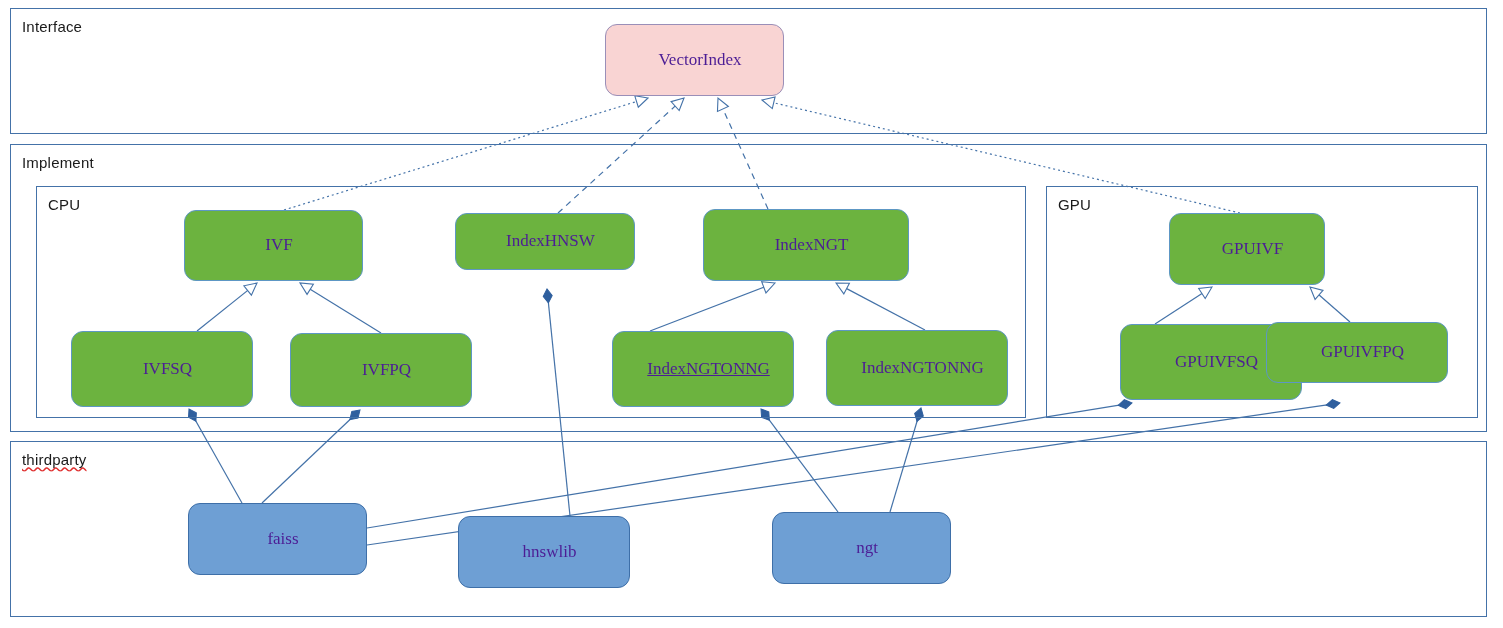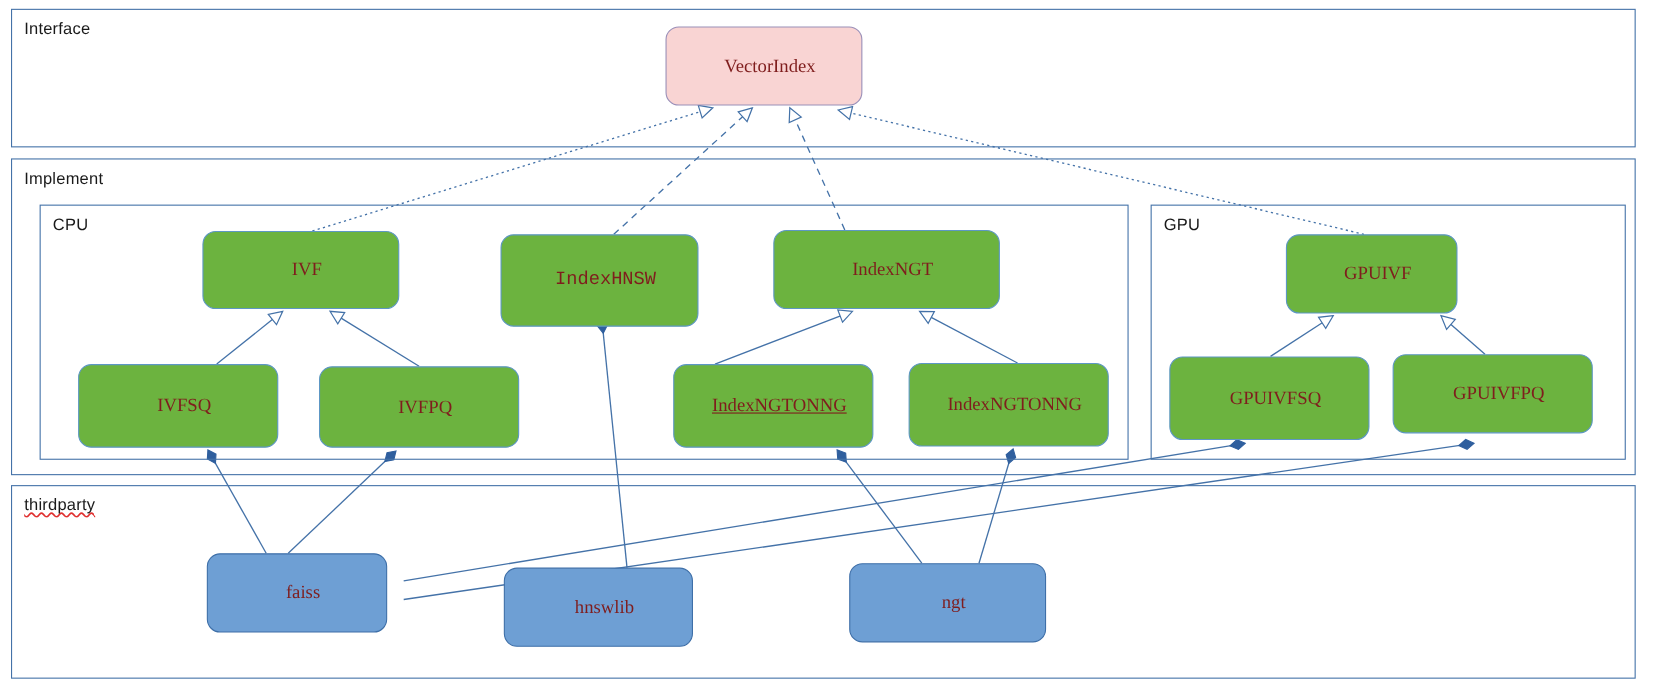--- a/index.html
+++ b/index.html
@@ -46,21 +46,21 @@
   .node {
     position: absolute;
     box-sizing: border-box;
     border-radius: 12px;
     border: 1px solid #4472a8;
     display: flex;
     align-items: center;
     justify-content: center;
     font-family: "Liberation Serif", serif;
     font-size: 17px;
-    color: #7f1d1d;
+    color: #4c1d95;
     text-align: center;
     line-height: 1.1;
     z-index: 3;
     padding-left: 11px;
   }
   .node.iface {
     background: #f9d4d3;
     border-color: #9a8fb8;
   }
   .node.impl {
@@ -131,48 +131,48 @@
   <div class="container" id="c-thirdparty" style="left: 10px; top: 441px; width: 1477px; height: 176px;"></div>
   <div class="container-label misspelled" id="cl-thirdparty" style="left: 22px; top: 451px;">thirdparty</div>
 
   <div id="node-layer">
       <div class="node iface" style="left: 605px; top: 24px; width: 179px; height: 72px;">
         <span>VectorIndex</span>
       </div>
       <div class="node impl" style="left: 184px; top: 210px; width: 179px; height: 71px;">
         <span>IVF</span>
       </div>
-      <div class="node impl" style="left: 455px; top: 213px; width: 180px; height: 84px; font-family: Liberation Mono, monospace;">
+      <div class="node impl" style="left: 455px; top: 213px; width: 180px; height: 57px;">
         <span>IndexHNSW</span>
       </div>
       <div class="node impl" style="left: 703px; top: 209px; width: 206px; height: 72px;">
         <span>IndexNGT</span>
       </div>
       <div class="node impl" style="left: 71px; top: 331px; width: 182px; height: 76px;">
         <span>IVFSQ</span>
       </div>
       <div class="node impl" style="left: 290px; top: 333px; width: 182px; height: 74px;">
         <span>IVFPQ</span>
       </div>
       <div class="node impl" style="left: 612px; top: 331px; width: 182px; height: 76px; text-decoration: underline;">
         <span>IndexNGTONNG</span>
       </div>
       <div class="node impl" style="left: 826px; top: 330px; width: 182px; height: 76px;">
         <span>IndexNGTONNG</span>
       </div>
       <div class="node impl" style="left: 1169px; top: 213px; width: 156px; height: 72px;">
         <span>GPUIVF</span>
       </div>
-      <div class="node impl" style="left: 1063px; top: 324px; width: 182px; height: 76px;">
+      <div class="node impl" style="left: 1120px; top: 324px; width: 182px; height: 76px;">
         <span>GPUIVFSQ</span>
       </div>
-      <div class="node impl" style="left: 1266px; top: 322px; width: 182px; height: 72px;">
+      <div class="node impl" style="left: 1266px; top: 322px; width: 182px; height: 61px;">
         <span>GPUIVFPQ</span>
       </div>
-      <div class="node thirdparty" style="left: 188px; top: 503px; width: 164px; height: 72px;">
+      <div class="node thirdparty" style="left: 188px; top: 503px; width: 179px; height: 72px;">
         <span>faiss</span>
       </div>
       <div class="node thirdparty" style="left: 458px; top: 516px; width: 172px; height: 72px; align-items: center;">
         <span>hnswlib</span>
       </div>
       <div class="node thirdparty" style="left: 772px; top: 512px; width: 179px; height: 72px;">
         <span>ngt</span>
       </div>
     </div>
 

